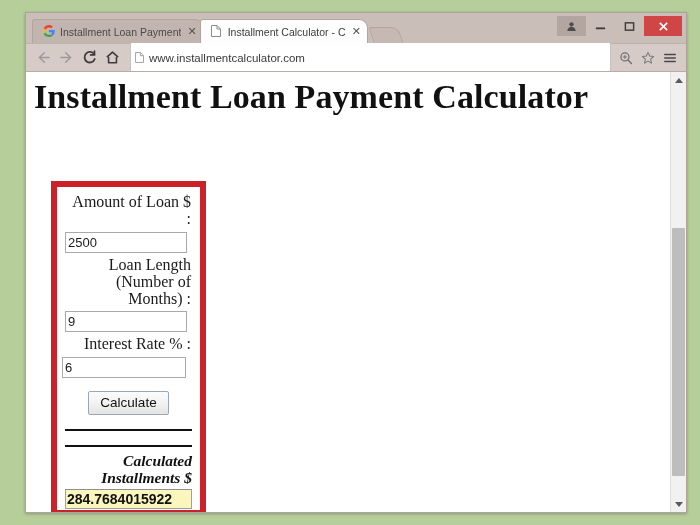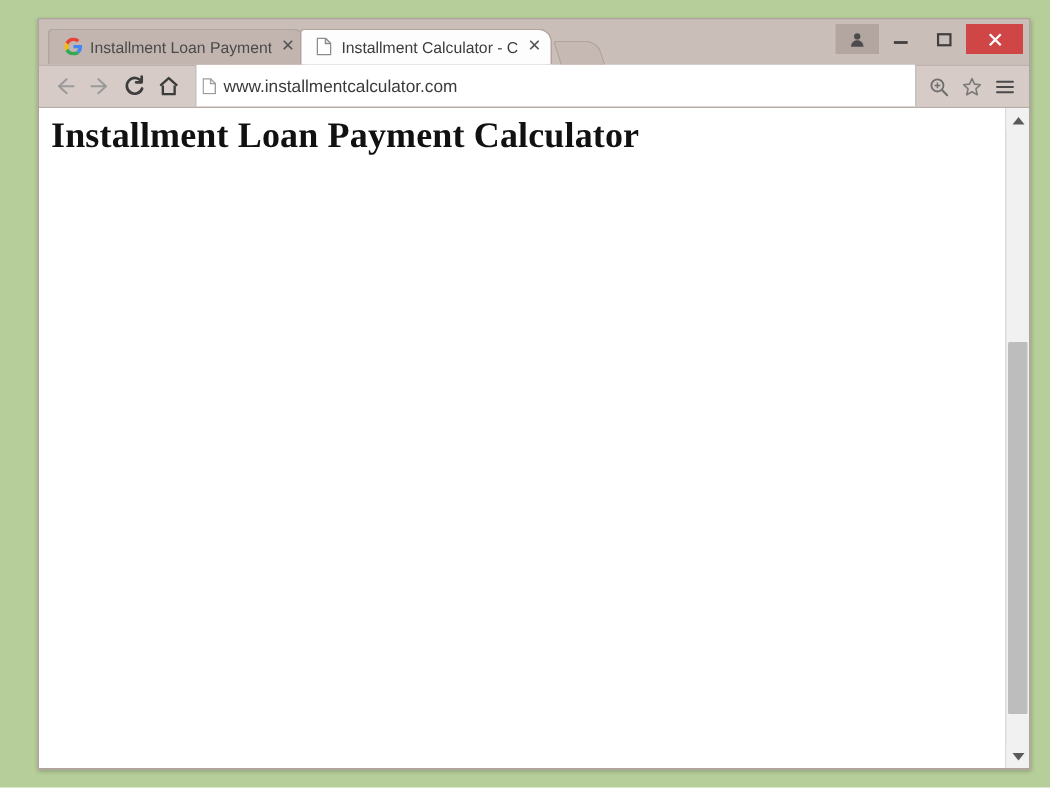--- a/index.html
+++ b/index.html
@@ -175,21 +175,21 @@
     position: absolute;
     left: 0; top: 0;
     right: 16px; bottom: 0;
     background: #ffffff;
     overflow: hidden;
   }
 
   .page-title {
     font-family: "Liberation Serif", serif;
     font-weight: bold;
-    font-size: 24px;
+    font-size: 34px;
     color: #111111;
     margin: 6px 0 0 8px;
     letter-spacing: 0.1px;
   }
 
   
   .form-box {
     position: absolute;
     left: 25px; top: 109px;
     width: 155px;
@@ -421,20 +421,41 @@
       </div>
     </div>
   </div>
 
   <div class="viewport">
 
     <div class="page">
 
       <div class="page-title">Installment Loan Payment Calculator</div>
 
+      <div class="form-box">
+
+        <div class="field-label">Amount of Loan $ :</div>
+        <input class="txt-input" type="text" value="2500" style="">
+
+        <div class="field-label">Loan Length (Number of Months) :</div>
+        <input class="txt-input" type="text" value="9" style="">
+
+        <div class="field-label">Interest Rate % :</div>
+        <input class="txt-input wide" type="text" value="6" style="">
+
+        <div class="btn-row">
+          <button class="calc-btn">Calculate</button>
+        </div>
+
+        <hr class="rule">
+        <hr class="rule second">
+
+        <div class="result-label">Calculated Installments $</div>
+        <div class="result-value">284.7684015922</div>
+      </div>
     </div>
 
     <div class="scrollbar">
       <div class="sb-arrow up">
           <i></i>
         </div>
       <div class="sb-thumb"></div>
       <div class="sb-arrow down">
           <i></i>
         </div>

